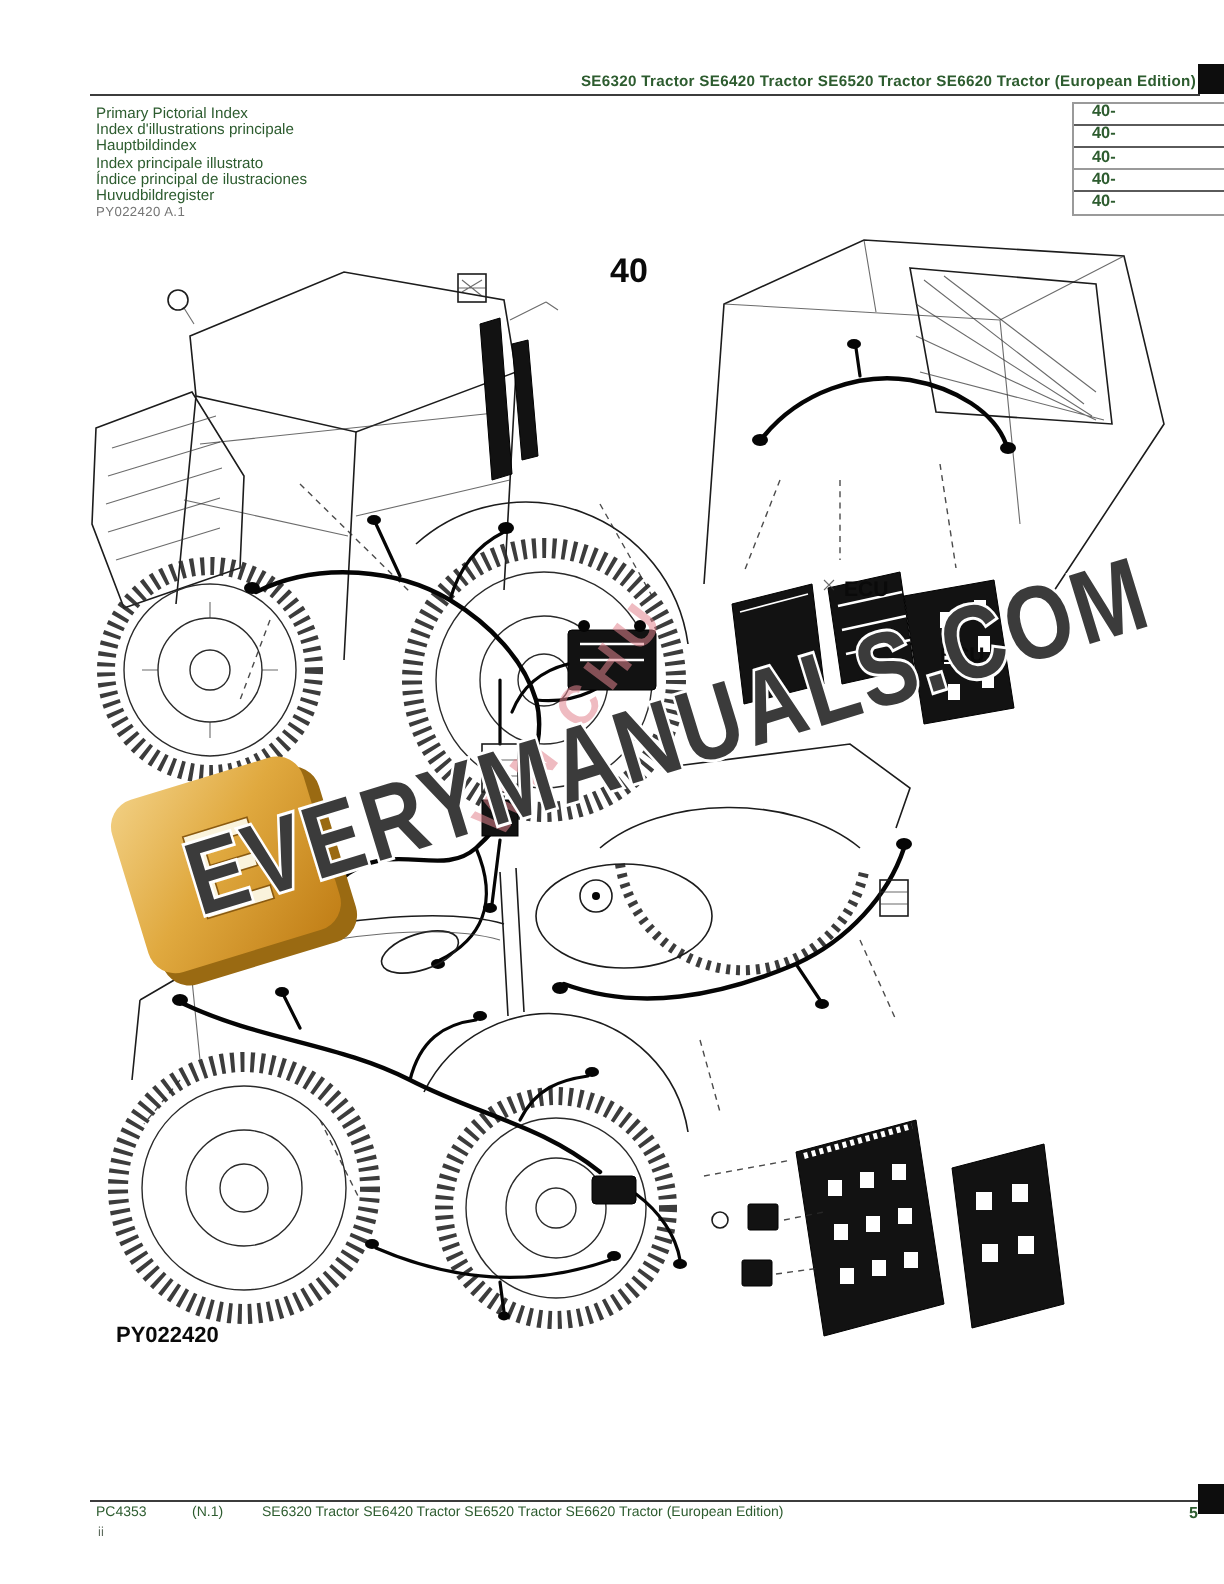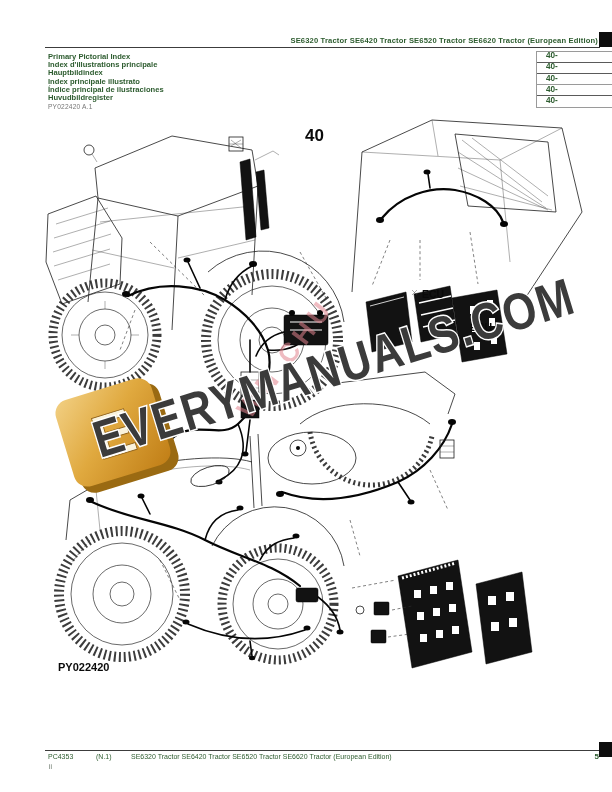--- a/index.html
+++ b/index.html
@@ -19,21 +19,21 @@
   .header-title{
     position:absolute;top:36px;right:14px;font-size:7.6px;font-weight:700;
     color:var(--text-green);letter-spacing:.15px;white-space:nowrap;
   }
   .header-rule{position:absolute;top:47px;left:45px;right:12px;height:1px;background:#3c3c3c;}
   .thumb-marker{position:absolute;right:0;width:13px;height:15px;background:var(--marker-black);}
   .thumb-marker.top{top:32px;}
   .thumb-marker.bottom{top:742px;}
   
   .index-list{position:absolute;top:53px;left:48px;}
-  .index-entry{font-size:7.6px;font-weight:700;line-height:8.2px;color:var(--text-green);white-space:nowrap;}
+  .index-entry{font-size:7.6px;font-weight:400;line-height:8.2px;color:var(--text-green);white-space:nowrap;}
   .figure-ref{position:absolute;top:103px;left:48px;font-size:6.6px;color:#767676;font-weight:400;letter-spacing:.2px;}
   
   .ref-boxes{position:absolute;top:51px;left:536px;width:86px;border-radius:25px;}
   .ref-box{border:1px solid #9a9a9a;background:#fff;}
   .ref-box + .ref-box{border-top:none;}
   .ref-row{
     display:flex;justify-content:space-between;align-items:flex-end;
     height:10.8px;padding:0 3px 0 9px;border-bottom:1px solid #5a5a5a;
     font-size:8.2px;font-weight:700;color:var(--text-green);line-height:10.5px;
   }

